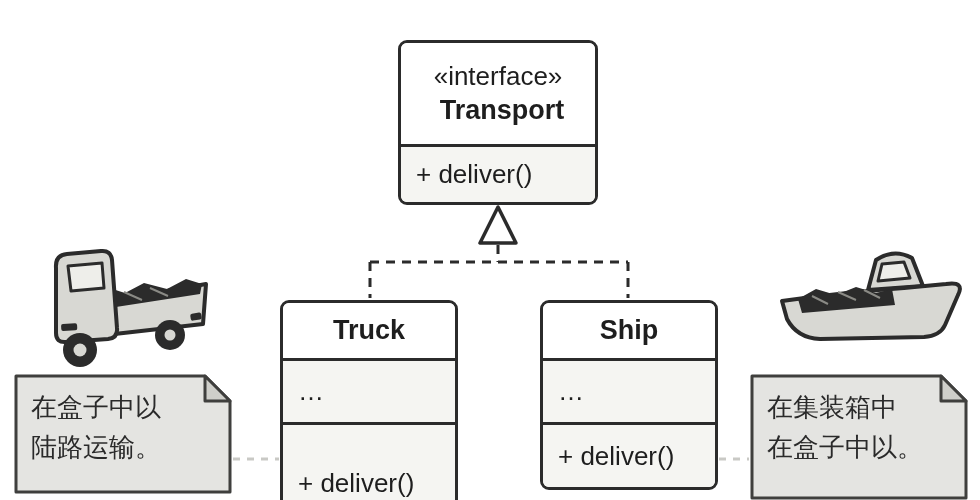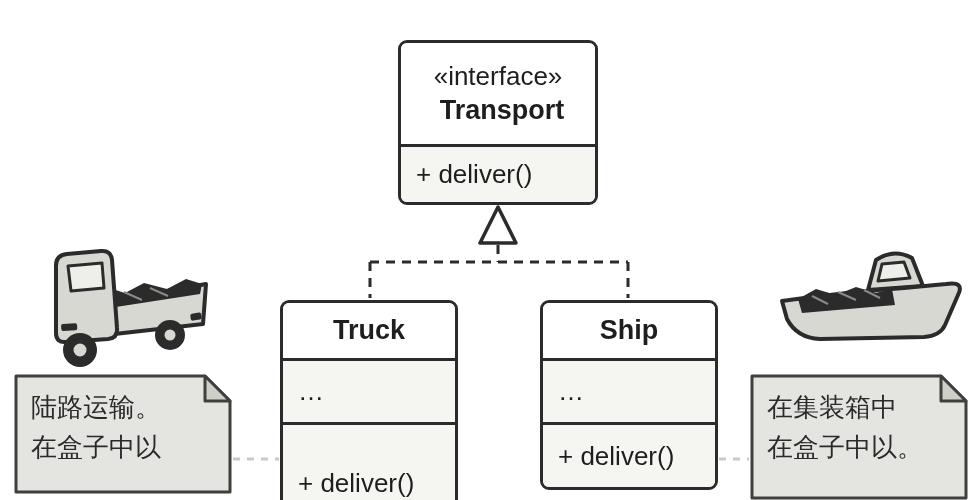--- a/index.html
+++ b/index.html
@@ -98,22 +98,22 @@
       <path d="M36 52 L52 60 M62 48 L80 56 M88 46 L104 54" stroke="#8a8a85" stroke-width="2" fill="none"></path>
     </svg>
   </div>
 
   <div class="note" style="left:14px;top:374px;width:218px;height:120px;">
     <svg viewBox="0 0 218 120" width="218" height="120" aria-hidden="true">
       <path d="M2 2 H191 L216 27 V118 H2 Z" fill="#e4e4e1" stroke="#3f3f3d" stroke-width="3" stroke-linejoin="round"></path>
       <path d="M191 2 V27 H216 Z" fill="#cfcfca" stroke="#3f3f3d" stroke-width="3" stroke-linejoin="round"></path>
     </svg>
     <div class="note-text">
+      <div>在盒子中以</div>
       <div>陆路运输。</div>
-      <div>在盒子中以</div>
     </div>
   </div>
 
   <div class="note" style="left:750px;top:374px;width:218px;height:126px;">
     <svg viewBox="0 0 218 126" width="218" height="126" aria-hidden="true">
       <path d="M2 2 H191 L216 27 V124 H2 Z" fill="#e4e4e1" stroke="#3f3f3d" stroke-width="3" stroke-linejoin="round"></path>
       <path d="M191 2 V27 H216 Z" fill="#cfcfca" stroke="#3f3f3d" stroke-width="3" stroke-linejoin="round"></path>
     </svg>
     <div class="note-text">
       <div>在集装箱中</div>

